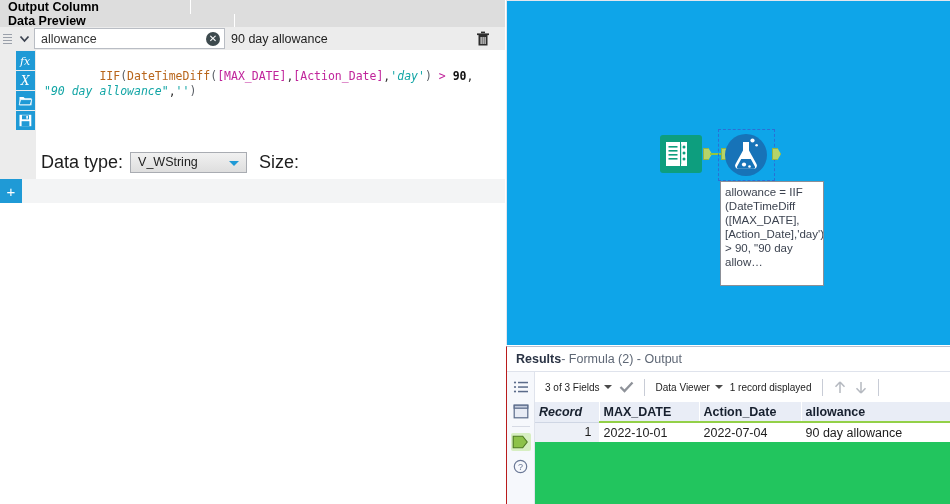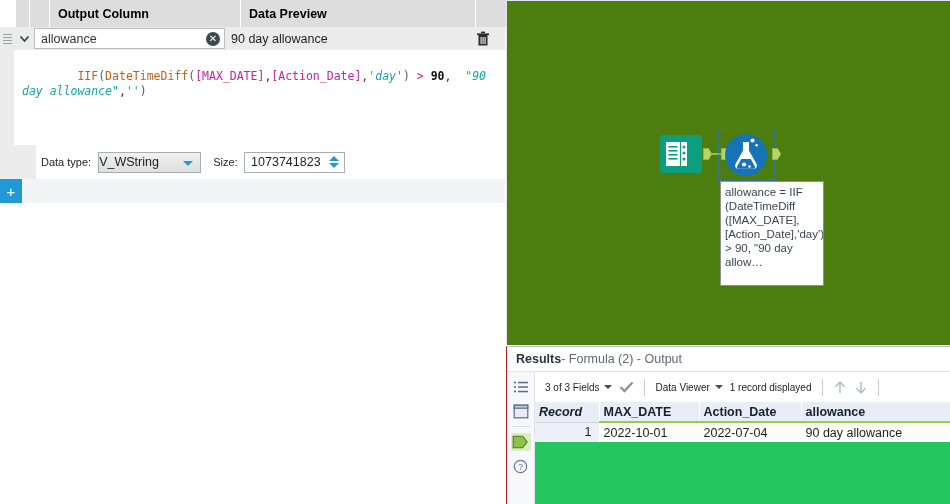--- a/index.html
+++ b/index.html
@@ -22,25 +22,26 @@
   #config-panel {
     position: absolute;
     left: 0; top: 0;
     width: 505px; height: 504px;
     background: #ffffff;
     border-right: 1px solid #c8cdd6;
   }
 
   
   .cfg-header {
-    position: absolute; left: 16px; top: 0;
+    position: absolute; left: 0; top: 0;
     width: 505px; height: 27px;
     background: #dddddd;
     display: flex;
     align-items: stretch;
+    flex-direction: column;
   }
   .cfg-header .hcell {
     background: #dddddd;
     border-right: 1px solid #ffffff;
     display: flex; align-items: center;
     padding-left: 8px;
     font-weight: bold;
     font-size: 12.5px;
     color: #000;
   }
@@ -153,40 +154,41 @@
   
   .dtype-row {
     position: absolute; left: 0; top: 145px;
     width: 505px; height: 34px;
     background: #ffffff;
     display: flex; align-items: center;
   }
   .dtype-pad { width: 36px; height: 34px; background: #ececec; }
   .dtype-label {
     margin-left: 5px;
-    font-size: 11px; color: #1d1d1d;
+    font-size: 18px; color: #1d1d1d;
   }
   .dd {
     margin-left: 7px;
-    width: 103px; height: 21px;
+    width: 117px; height: 21px;
     background: linear-gradient(#f1f1f1, #dedede);
     border: 1px solid #a9acb2;
     display: flex; align-items: center;
+    padding-left: 7px;
     font-size: 12.5px; color: #1d1d1d;
     position: relative;
     cursor: pointer;
   }
   .dd .arrow {
     position: absolute; right: 7px; top: 8px;
     width: 0; height: 0;
     border-left: 5px solid transparent;
     border-right: 5px solid transparent;
     border-top: 5px solid #1f9ad6;
   }
-  .size-label { margin-left: 12px; font-size: 11px; color: #1d1d1d; }
+  .size-label { margin-left: 12px; font-size: 18px; color: #1d1d1d; }
   .spin-wrap {
     margin-left: 6px;
     width: 101px; height: 21px;
     border: 1px solid #a9acb2;
     background: #fff;
     display: flex; align-items: center;
     position: relative;
   }
   .spin-wrap input {
     border: none; outline: none;
@@ -225,21 +227,21 @@
   .below-white {
     position: absolute; left: 0; top: 203px;
     width: 505px; height: 301px; background: #ffffff;
   }
 
   
   #canvas {
     position: absolute;
     left: 506px; top: 0;
     width: 444px; height: 345px;
-    background: #4d7c0f;
+    background: #0ea5e9;
     border-top: 1px solid #e2e6ee;
     border-left: 1px solid #e2e6ee;
   }
   .node-wrap { position: absolute; }
 
   #node-input { left: 152px; top: 133px; width: 44px; height: 40px; }
   #node-formula-sel {
     left: 211px; top: 128px;
     width: 57px; height: 52px;
     border: 1px dashed #2a6fd6;
@@ -401,40 +403,59 @@
           <rect x="5" y="0.6" width="4" height="1.6" fill="#2d2d2d"></rect>
           <rect x="4.6" y="6" width="1" height="7" fill="#ffffff"></rect>
           <rect x="6.6" y="6" width="1" height="7" fill="#ffffff"></rect>
           <rect x="8.6" y="6" width="1" height="7" fill="#ffffff"></rect>
         </svg>
       </div>
     </div>
 
     <div class="editor-zone">
       <div class="icon-rail"></div>
+      <div class="icon-col">
+        <div class="rail-icon blue">
+          <svg width="15" height="15" viewBox="0 0 15 15" aria-hidden="true">
+            <text x="2" y="12" font-family="DejaVu Serif, serif" font-size="11" font-style="italic" fill="#ffffff">fx</text>
+          </svg>
+        </div>
+        <div class="rail-icon blue">
+          <svg width="15" height="15" viewBox="0 0 15 15" aria-hidden="true">
+            <text x="3" y="12" font-family="DejaVu Serif, serif" font-size="12" font-style="italic" fill="#ffffff">X</text>
+          </svg>
+        </div>
+        <div class="rail-icon blue">
+          <svg width="15" height="15" viewBox="0 0 15 15" aria-hidden="true">
+            <path d="M1.5 4 h4 l1.3 1.3 h6.7 v7 h-12 z" fill="#ffffff"></path>
+            <path d="M2.6 6.6 h11.2 l-1.6 5.2 h-11 z" fill="#1f9ad6" stroke="#ffffff" stroke-width="0.8"></path>
+          </svg>
+        </div>
+        <div class="rail-icon blue">
+          <svg width="15" height="15" viewBox="0 0 15 15" aria-hidden="true">
+            <rect x="1.5" y="1.8" width="11.8" height="11.4" fill="#ffffff"></rect>
+            <rect x="4" y="2.3" width="7" height="4" fill="#1f9ad6"></rect>
+            <rect x="8.3" y="2.9" width="1.6" height="2.8" fill="#ffffff"></rect>
+            <rect x="3.6" y="8.2" width="7.8" height="5" fill="#1f9ad6"></rect>
+          </svg>
+        </div>
+      </div>
       <div class="formula-area">
         <span id="formula-render"><span class="tk-fn">IIF</span><span class="tk-par">(</span><span class="tk-fn">DateTimeDiff</span><span class="tk-par">(</span><span class="tk-fld">[MAX_DATE]</span><span class="tk-com">,</span><span class="tk-fld">[Action_Date]</span><span class="tk-com">,</span><span class="tk-str">'day'</span><span class="tk-par">)</span><span class="tk-op"> &gt; </span><span class="tk-num">90</span><span class="tk-com">,  </span><span class="tk-str">"90 day allowance"</span><span class="tk-com">,</span><span class="tk-str">''</span><span class="tk-par">)</span></span>
       </div>
     </div>
 
     <div class="dtype-row">
       <div class="dtype-pad"></div>
       <div class="dtype-label">Data type:</div>
       <div class="dd">
         <span>V_WString</span>
         <span class="arrow"></span>
       </div>
       <div class="size-label">Size:</div>
-      <div class="spin-wrap">
-        <input type="text" value="1073741823" style="">
-        <div class="spin-btns">
-          <div class="sp-up"></div>
-          <div class="sp-dn"></div>
-        </div>
-      </div>
     </div>
 
     <div class="addrow">
       <div class="plus-btn">+</div>
       <div class="addrow-fill"></div>
     </div>
 
     <div class="below-white"></div>
   </div>
 

